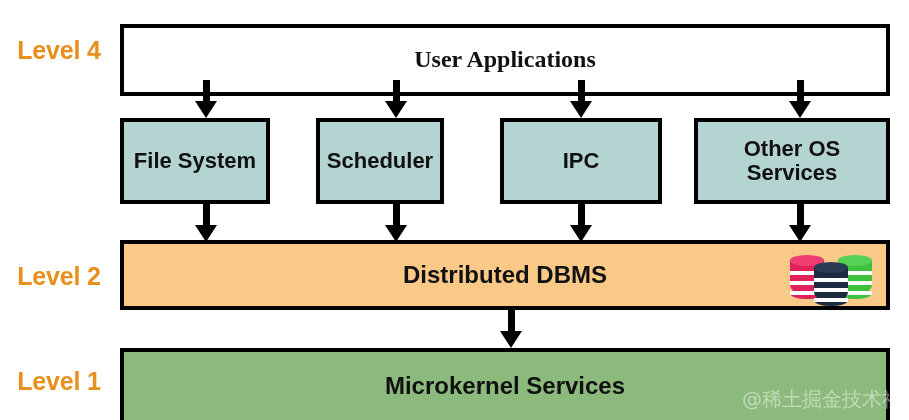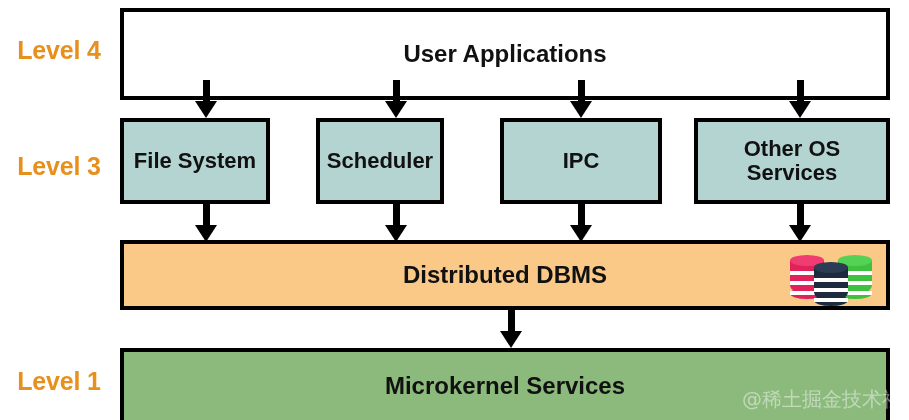--- a/index.html
+++ b/index.html
@@ -144,24 +144,24 @@
     white-space: nowrap;
     user-select: none;
   }
 </style>
 </head>
 <body>
 
 <div id="diagram">
 
   <div class="level-label" style="top:36px;">Level 4</div>
-  <div class="level-label" style="top:152px;">Level 3</div>
+  <div class="level-label" style="top:262px;">Level 2</div>
   <div class="level-label" style="top:367px;">Level 1</div>
 
-  <div class="box box-l4" style="left:120px; top:8px; width:770px; height:92px;">
+  <div class="box box-l4" style="left:120px; top:24px; width:770px; height:72px;font-family:Liberation Serif, serif;">
     <span>User Applications</span>
   </div>
 
   <div class="arrow" style="left:192px; top:80px; width:28px; height:38px;">
     <div class="arrow-shaft" style="height:21px;"></div>
     <div class="arrow-head"></div>
   </div>
   <div class="arrow" style="left:382px; top:80px; width:28px; height:38px;">
     <div class="arrow-shaft" style="height:21px;"></div>
     <div class="arrow-head"></div>

